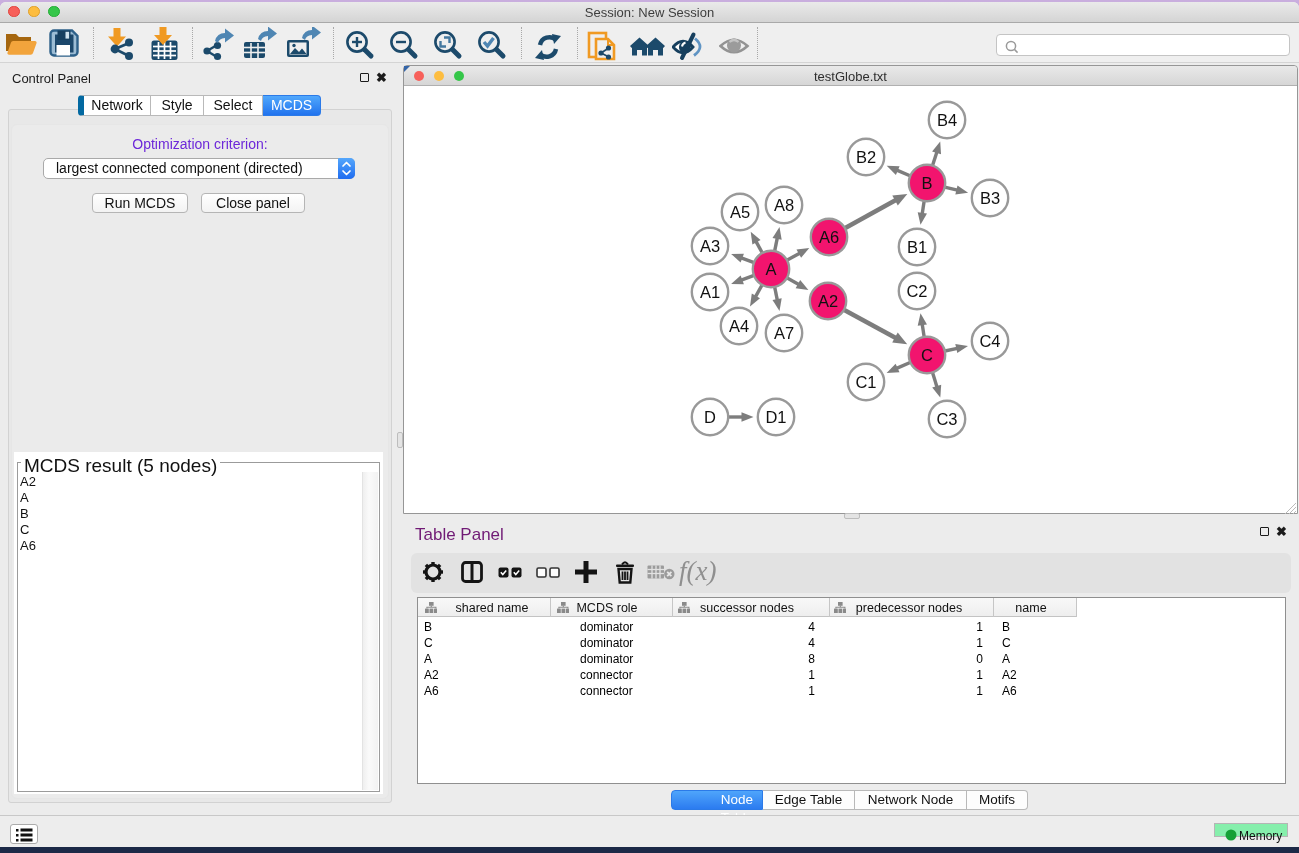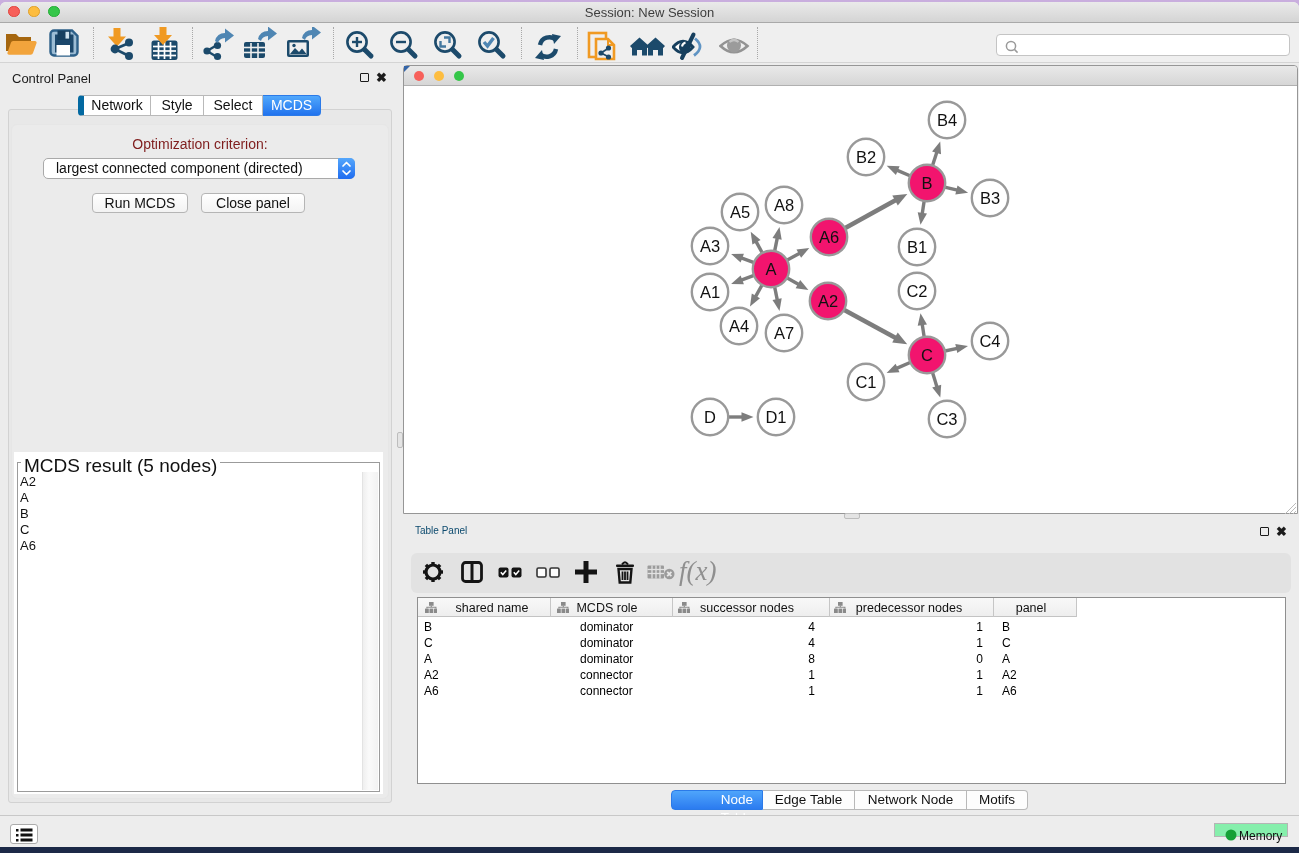--- a/index.html
+++ b/index.html
@@ -17,34 +17,34 @@
 #cpanel-title { position:absolute; left:12px; top:71px; font-size:13px; color:#1b1b1b; }
 .winbtn-sq { position:absolute; width:9px; height:9px; border:1.6px solid #1b1b1b; border-radius:1px; }
 .winbtn-x { position:absolute; font-size:13px; font-weight:bold; color:#1b1b1b; }
 #tabpane { position:absolute; left:8px; top:109px; width:384px; height:694px; background:#e8e8e8; border:1px solid #d2d2d2; border-radius:3px; }
 #tabpane-in { position:absolute; left:11px; top:124px; width:378px; height:675px; background:#ebebeb; border:1px solid #e6e6e6; border-radius:6px; }
 .tabrow { position:absolute; display:flex; }
 .tab { height:21px; background:#fff; border:1px solid #b9b9b9; border-left:none; font-size:14px; color:#111; text-align:center; line-height:19px; }
 .tab.first { border-left:6px solid #0369a1; border-radius:4px 0 0 4px; }
 .tab.last { border-radius:0 4px 4px 0; }
 .tab.sel { background:linear-gradient(#51a8fc,#2173ee); color:#fff; border-color:#2b7ae8; }
-#optlabel { position:absolute; left:8px; top:136px; width:384px; text-align:center; font-size:14px; color:#7f1d1d; }
+#optlabel { position:absolute; left:8px; top:136px; width:384px; text-align:center; font-size:14px; color:#6d28d9; }
 #combo { position:absolute; left:43px; top:158px; width:312px; height:21px; background:#fff; border:1px solid #a9a9a9; border-radius:5px; font-size:14px; color:#111; line-height:19px; padding-left:12px; }
 #combostep { position:absolute; left:338px; top:158px; width:17px; height:21px; background:linear-gradient(#55a7fc,#1f6cf0); border-radius:1px 5px 5px 1px; }
 .btn { position:absolute; height:20px; background:linear-gradient(#ffffff,#f3f3f3); border:1px solid #b5b5b5; border-radius:4px; font-size:14px; color:#111; text-align:center; line-height:18px; }
 #mcdswhite { position:absolute; left:14px; top:452px; width:369px; height:342px; background:#fff; }
 #mcdsgroup { position:absolute; left:17px; top:462px; width:363px; height:330px; border:1px solid #9b9b9b; }
 #mcdslabel { position:absolute; left:21px; top:455px; background:#fff; padding:0 3px; font-size:19px; color:#111; }
 #mcdslist { position:absolute; left:20px; top:474px; font-size:13px; color:#111; line-height:16px; }
 #mcdsscroll { position:absolute; left:362px; top:472px; width:16px; height:318px; background:linear-gradient(90deg,#efefef,#fafafa 40%,#f2f2f2); border-left:1px solid #e3e3e3; }
 #netwin { position:absolute; left:403px; top:65px; width:895px; height:449px; background:#fff; border:1px solid #969696; border-radius:4px 4px 0 0; }
 #nettitle { position:absolute; left:0; top:0; width:893px; height:20px; background:linear-gradient(#e9e9e9,#d6d6d6); border-bottom:1px solid #b0b0b0; border-radius:4px 4px 0 0; }
 #nettitletext { position:absolute; top:3px; left:0; width:893px; text-align:center; font-size:13px; color:#2e2e2e; }
 .nlight { position:absolute; top:5px; width:10px; height:10px; border-radius:50%; }
-#tpanel-title { position:absolute; left:415px; top:525px; font-size:10px; color:#0c4a6e; }
+#tpanel-title { position:absolute; left:415px; top:525px; font-size:17px; color:#701a75; }
 #ttoolbar { position:absolute; left:411px; top:553px; width:880px; height:40px; background:#e2e2e2; border-radius:6px; }
 #ttable { position:absolute; left:417px; top:597px; width:869px; height:187px; background:#fff; border:1px solid #8f8f8f; }
 #thead { position:absolute; left:0; top:0; width:659px; height:19px; background:linear-gradient(#f8f8f8,#eeeeee); border-bottom:1px solid #c3c3c3; }
 .hsep { position:absolute; top:0; height:19px; width:0; border-left:1px solid #c6c6c6; }
 .hlabel { position:absolute; top:2.5px; font-size:12.5px; color:#111; }
 .cell { position:absolute; font-size:12px; color:#000; }
 .btab { height:20px; background:#fdfdfd; border:1px solid #b9b9b9; border-left:none; font-size:13.5px; color:#111; text-align:center; line-height:18px; position:static; }
 .btab.first { border-left:1px solid #b9b9b9; border-radius:4px 0 0 4px; }
 .btab.last { border-radius:0 4px 4px 0; }
 .btab.sel { background:linear-gradient(#4fa5fb,#2b7bf0); color:#fff; border-color:#2b7ae8;padding-left:40px; }
@@ -219,20 +219,21 @@
 <div id="mcdsscroll"></div>
 <div id="netwin">
   <svg width="7" height="7" style="position:absolute;left:0;top:0;z-index:5">
       <path d="M0,0 h6 l-6,6 z" fill="#3465a8"></path>
     </svg>
   <div id="nettitle">
     <div class="nlight" style="left:10px;background:#f7605a;"></div>
     <div class="nlight" style="left:30px;background:#fdbd40;"></div>
     <div class="nlight" style="left:50px;background:#35c649;"></div>
   </div>
+  <div id="nettitletext">testGlobe.txt</div>
   <svg width="14" height="14" style="position:absolute;left:879px;top:435px">
       <g stroke="#bbbbbb" stroke-width="1">
         <line x1="13" y1="2" x2="2" y2="13"></line>
         <line x1="13" y1="6" x2="6" y2="13"></line>
         <line x1="13" y1="10" x2="10" y2="13"></line>
       </g>
     </svg>
 </div>
 <svg width="894" height="428" viewBox="404 86 894 428" style="position:absolute;left:404px;top:86px" font-family="Liberation Sans, sans-serif">
 <line x1="756.0" y1="274.6" x2="741.3" y2="280.2" stroke="#7d7d7d" stroke-width="3.4"></line>
@@ -406,21 +407,21 @@
         <path d="M6.3,3.8 v1.4 M1.9,6.6 v-1.4 h9 v1.4" fill="none" stroke="#8a8a8a" stroke-width="1.1"></path>
       </svg>
     <div class="hlabel" style="left:491px;width:200px;margin-left:-100px;text-align:center;">predecessor nodes</div>
     <svg style="position:absolute;left:416px;top:4px" width="12" height="11">
         <rect x="4" y="0" width="4.6" height="3.8" fill="#8a8a8a"></rect>
         <rect x="0" y="6.6" width="3.8" height="4.4" fill="#8a8a8a"></rect>
         <rect x="4.5" y="6.6" width="3.8" height="4.4" fill="#8a8a8a"></rect>
         <rect x="9" y="6.6" width="3.8" height="4.4" fill="#8a8a8a"></rect>
         <path d="M6.3,3.8 v1.4 M1.9,6.6 v-1.4 h9 v1.4" fill="none" stroke="#8a8a8a" stroke-width="1.1"></path>
       </svg>
-    <div class="hlabel" style="left:613px;width:200px;margin-left:-100px;text-align:center;">panel</div>
+    <div class="hlabel" style="left:613px;width:200px;margin-left:-100px;text-align:center;">name</div>
   </div>
   <div class="cell" style="left:6px;top:22px">B</div>
   <div class="cell" style="left:162px;top:22px">dominator</div>
   <div class="cell" style="left:337px;top:22px;width:60px;text-align:right">4</div>
   <div class="cell" style="left:505px;top:22px;width:60px;text-align:right">1</div>
   <div class="cell" style="left:584px;top:22px">B</div>
   <div class="cell" style="left:6px;top:38px">C</div>
   <div class="cell" style="left:162px;top:38px">dominator</div>
   <div class="cell" style="left:337px;top:38px;width:60px;text-align:right">4</div>
   <div class="cell" style="left:505px;top:38px;width:60px;text-align:right">1</div>

